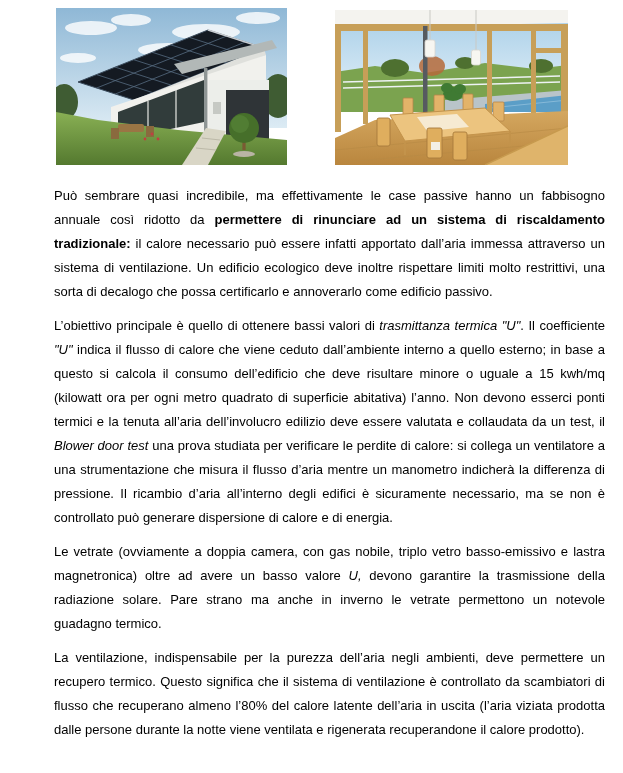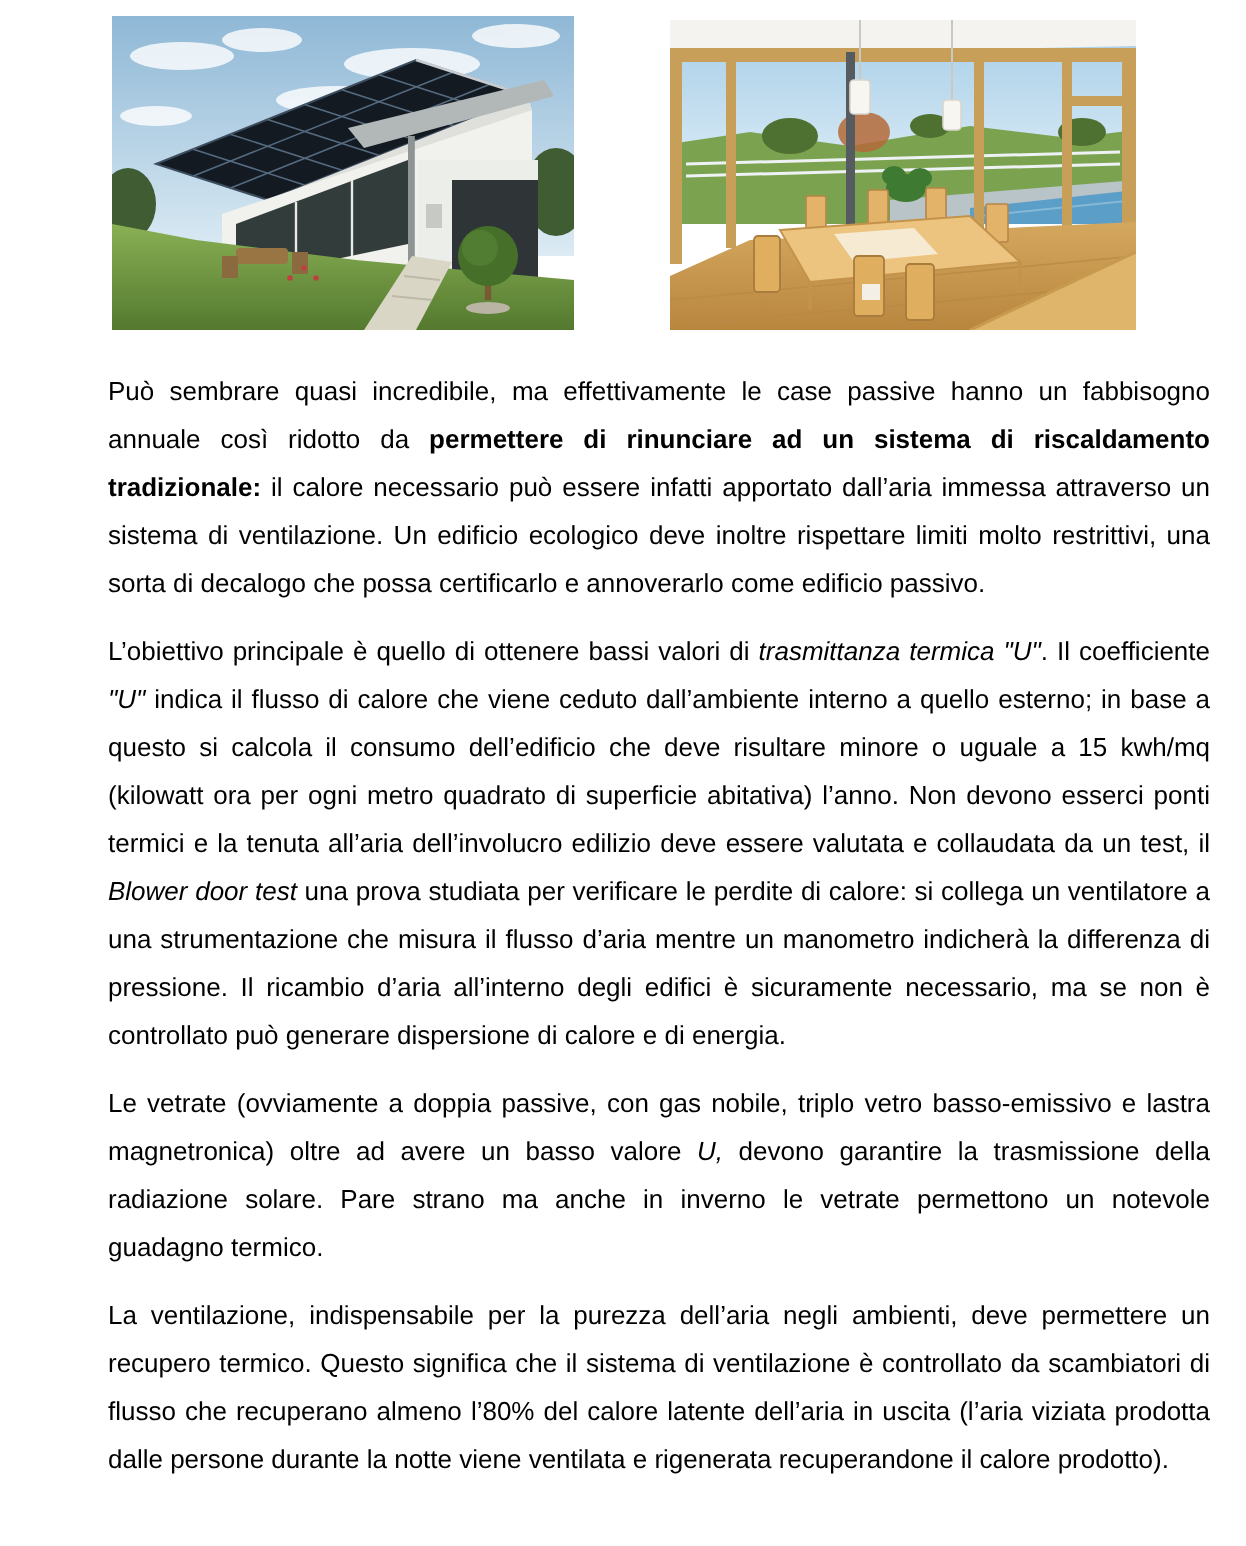--- a/index.html
+++ b/index.html
@@ -198,18 +198,18 @@
       <polygon points="150,155 233,116 233,155" fill="#dfb46b"></polygon>
       <line x1="150" y1="155" x2="233" y2="116" stroke="#c79a4e" stroke-width="1.5"></line>
     </svg>
   </figure>
 
   <div class="text-col">
     <p class="para"><span>Può sembrare quasi incredibile, ma effettivamente le case passive hanno un fabbisogno annuale così ridotto da </span><strong>permettere di rinunciare ad un sistema di riscaldamento tradizionale:</strong><span> il calore necessario può essere infatti apportato dall’aria immessa attraverso un sistema di ventilazione. Un edificio ecologico deve inoltre rispettare limiti molto restrittivi, una sorta di decalogo che possa certificarlo e annoverarlo come edificio passivo.</span></p>
 
     <p class="para"><span>L’obiettivo principale è quello di ottenere bassi valori di </span><em>trasmittanza termica "U"</em><span>. Il coefficiente </span><em>"U"</em><span> indica il flusso di calore che viene ceduto dall’ambiente interno a quello esterno; in base a questo si calcola il consumo dell’edificio che deve risultare minore o uguale a 15 kwh/mq (kilowatt ora per ogni metro quadrato di superficie abitativa) l’anno. Non devono esserci ponti termici e la tenuta all’aria dell’involucro edilizio deve essere valutata e collaudata da un test, il </span><em>Blower door test</em><span> una prova studiata per verificare le perdite di calore: si collega un ventilatore a una strumentazione che misura il flusso d’aria mentre un manometro indicherà la differenza di pressione. Il ricambio d’aria all’interno degli edifici è sicuramente necessario, ma se non è controllato può generare dispersione di calore e di energia.</span></p>
 
-    <p class="para"><span>Le vetrate (ovviamente a doppia passive, con gas nobile, triplo vetro basso-emissivo e lastra magnetronica) oltre ad avere un basso valore </span><em>U,</em><span> devono garantire la trasmissione della radiazione solare. Pare strano ma anche in inverno le vetrate permettono un notevole guadagno termico.</span></p>
+    <p class="para"><span>Le vetrate (ovviamente a doppia camera, con gas nobile, triplo vetro basso-emissivo e lastra magnetronica) oltre ad avere un basso valore </span><em>U,</em><span> devono garantire la trasmissione della radiazione solare. Pare strano ma anche in inverno le vetrate permettono un notevole guadagno termico.</span></p>
 
     <p class="para"><span>La ventilazione, indispensabile per la purezza dell’aria negli ambienti, deve permettere un recupero termico. Questo significa che il sistema di ventilazione è controllato da scambiatori di flusso che recuperano almeno l’80% del calore latente dell’aria in uscita (l’aria viziata prodotta dalle persone durante la notte viene ventilata e rigenerata recuperandone il calore prodotto).</span></p>
   </div>
 
 </div>
 
 </body></html>

